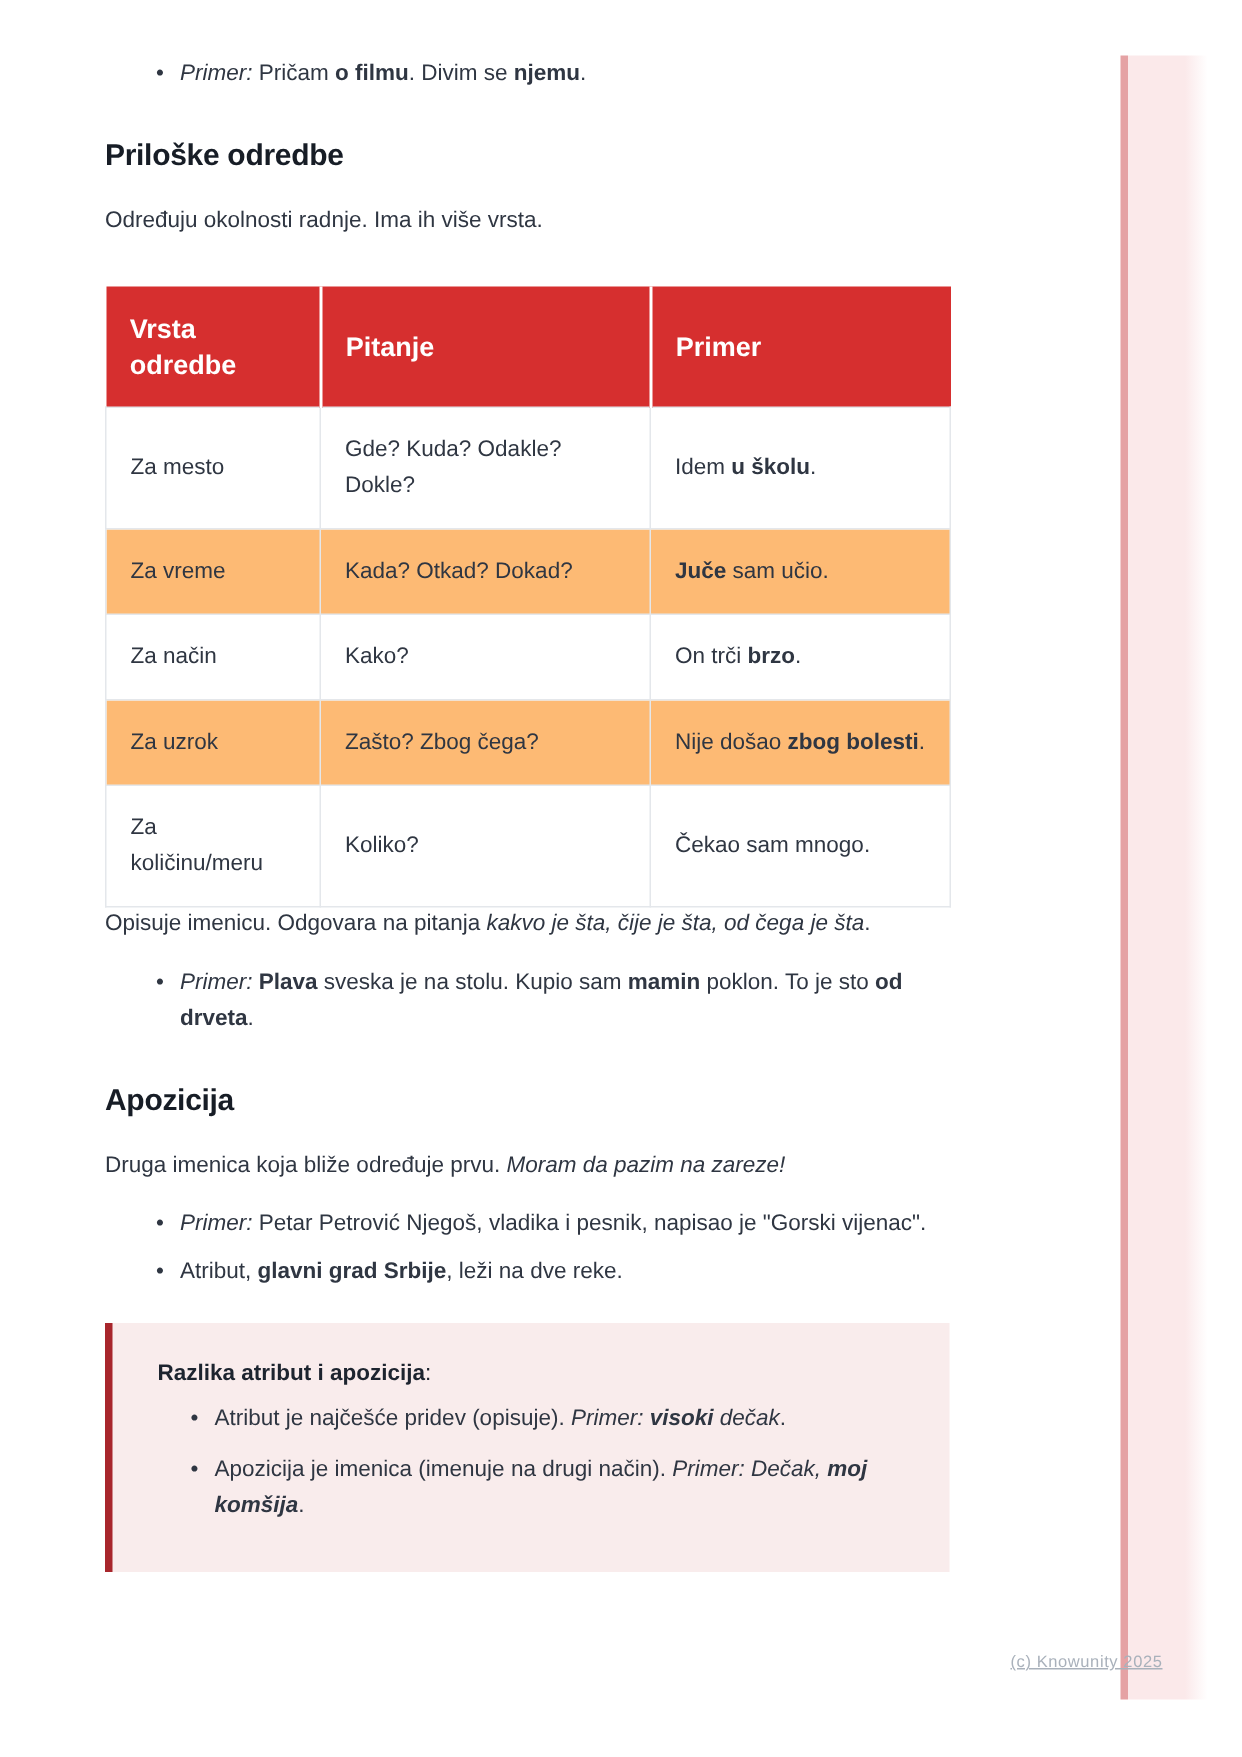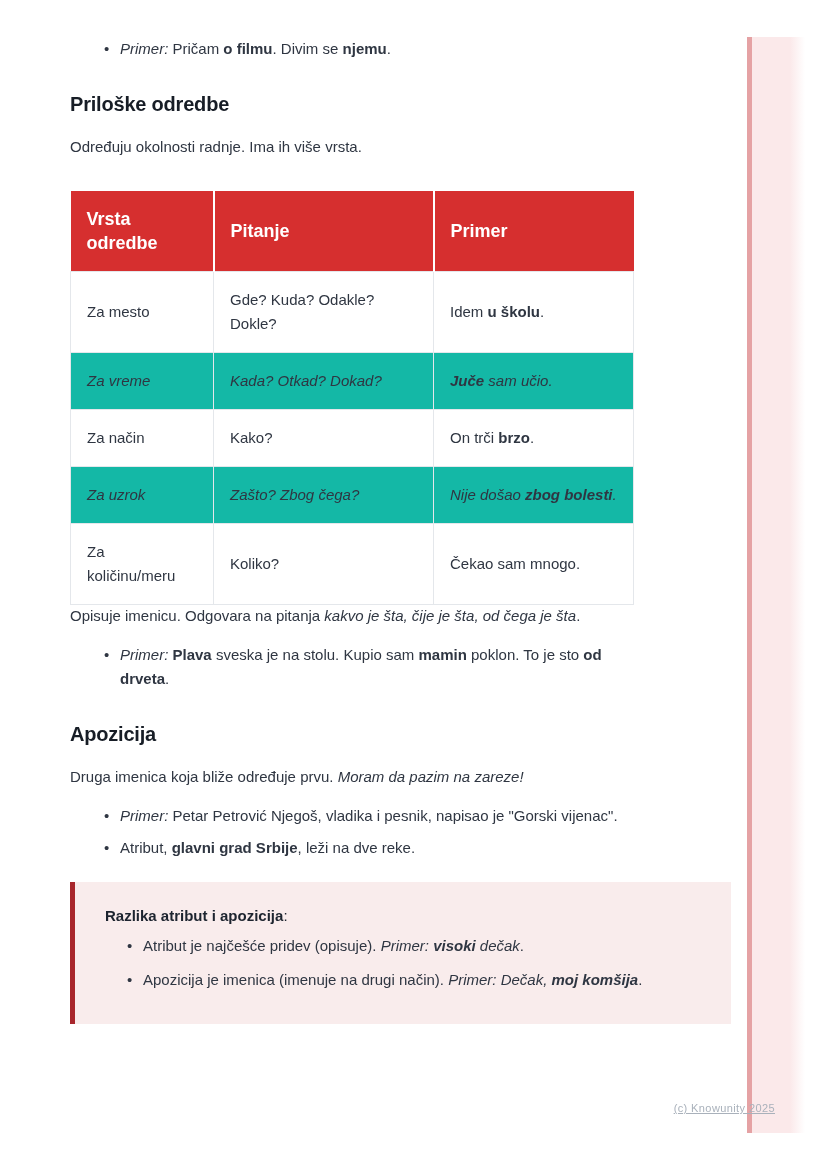--- a/index.html
+++ b/index.html
@@ -56,24 +56,24 @@
     border-right:2px solid #ffffff;
   }
   th:last-child { border-right:none; }
   td {
     padding:16px;
     border:1px solid #e4e7eb;
     background:#ffffff;
     line-height:24px; font-size:15px;
     vertical-align:middle;
   }
-  tr.alt td { background:#14b8a6;font-style:italic; }
+  tr.alt td { background:#fdba74; }
   .note {
     margin-top:22px;
-    width:661px;
+    width:563px;
     background:var(--note-bg);
     border-left:5px solid var(--note-border);
     padding:22px 24px 22px 30px;
   }
   .note-title { line-height:24px; margin-bottom:6px; color:#1d242f; }
   .note ul.bullets { padding-left:38px; margin-top:4px; }
   .note ul.bullets li { margin-bottom:10px; }
   .footer {
     position:absolute;
     top:1102px; right:53px;

